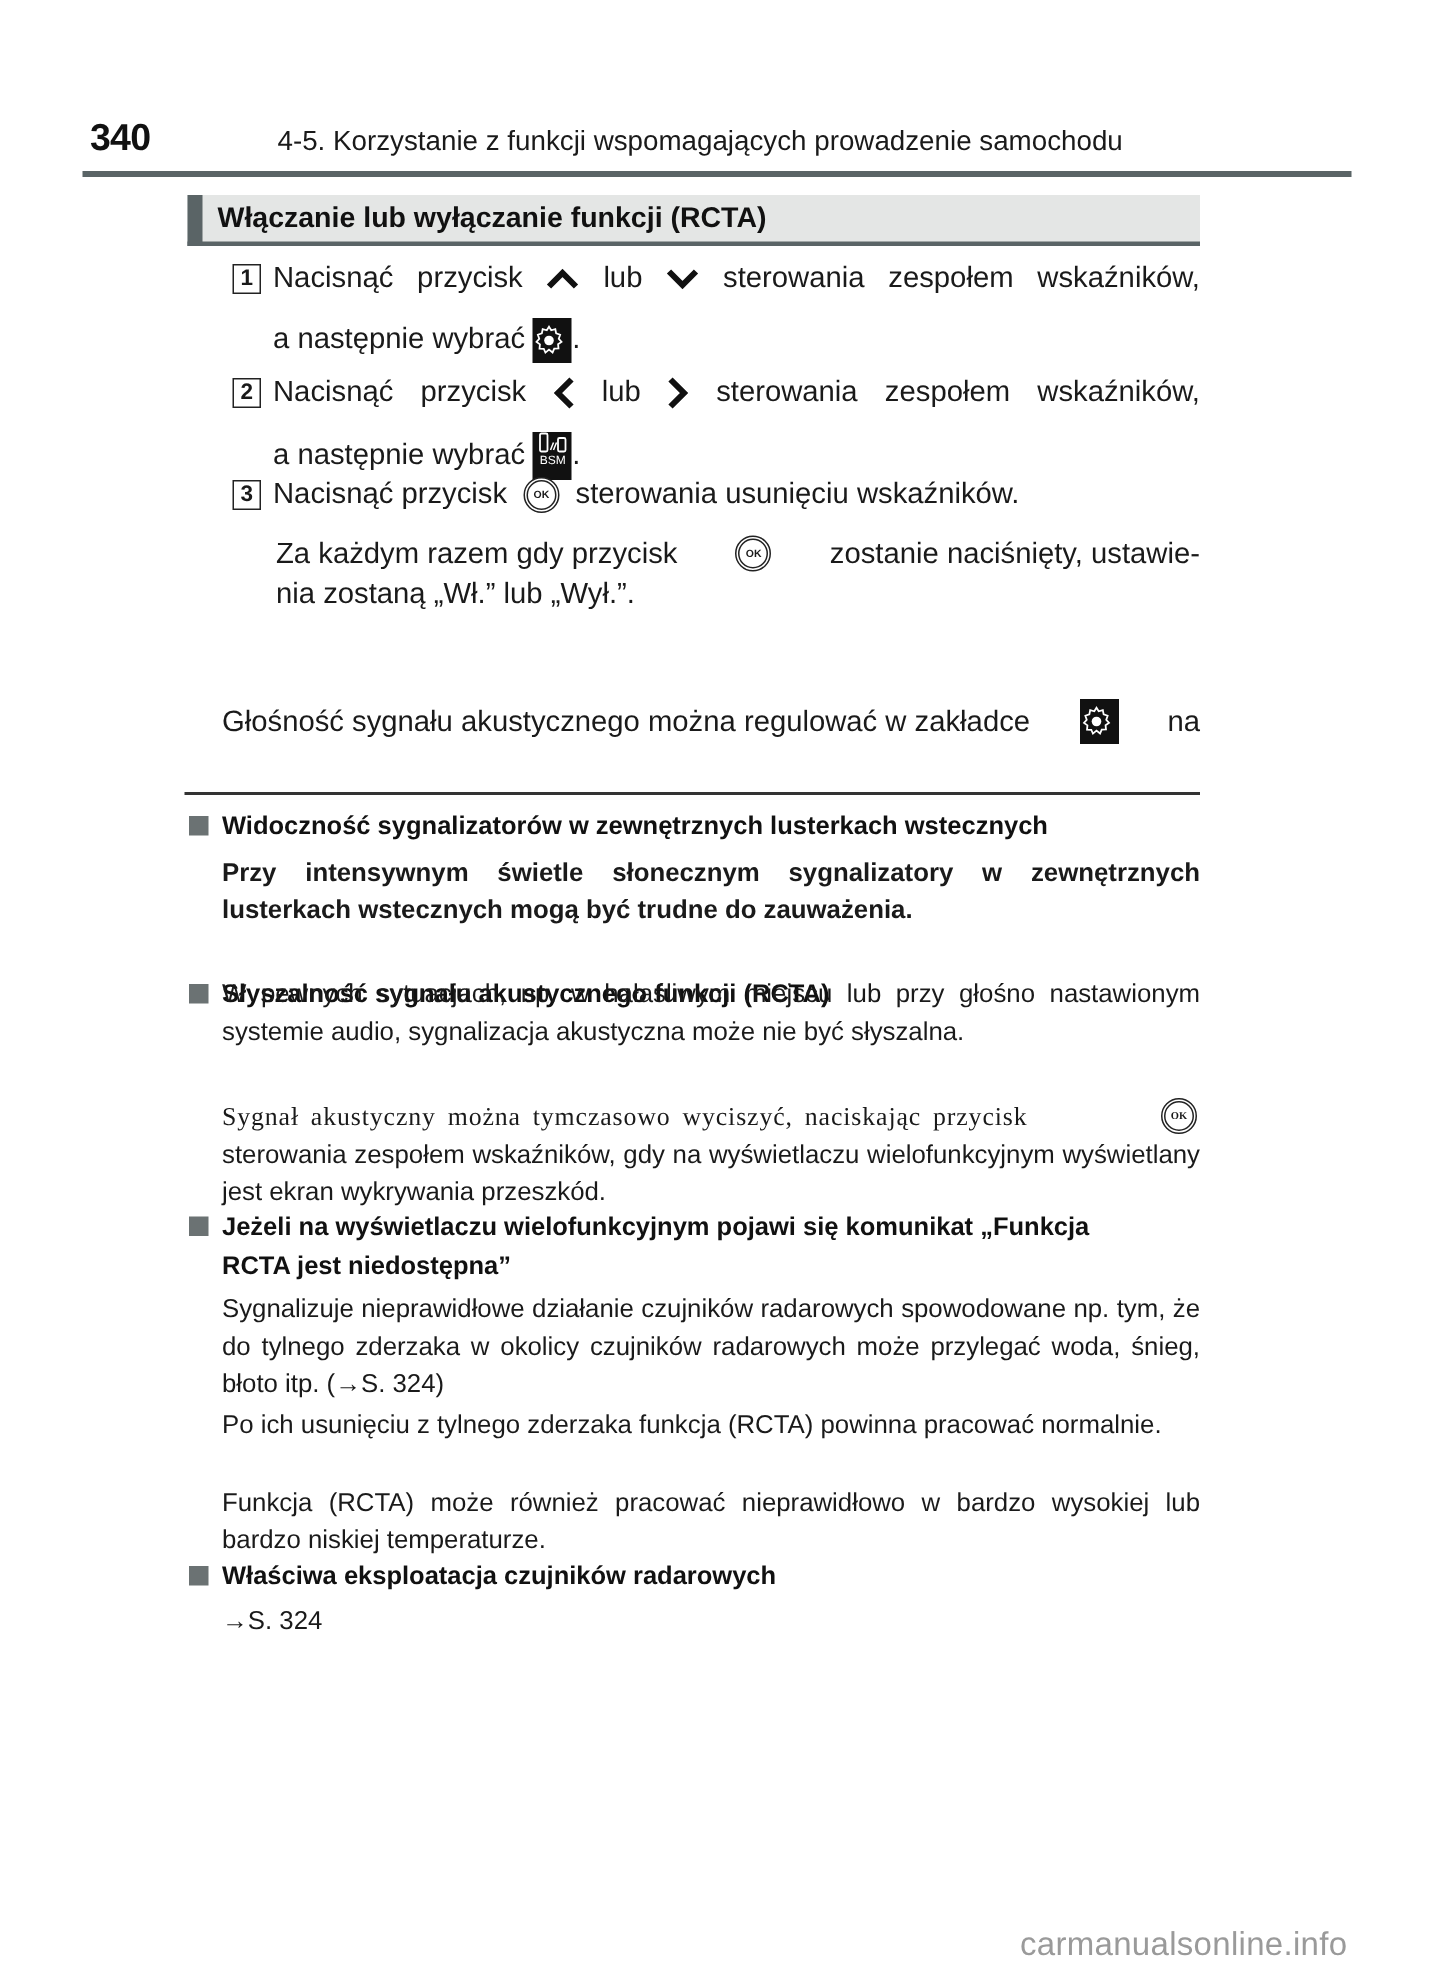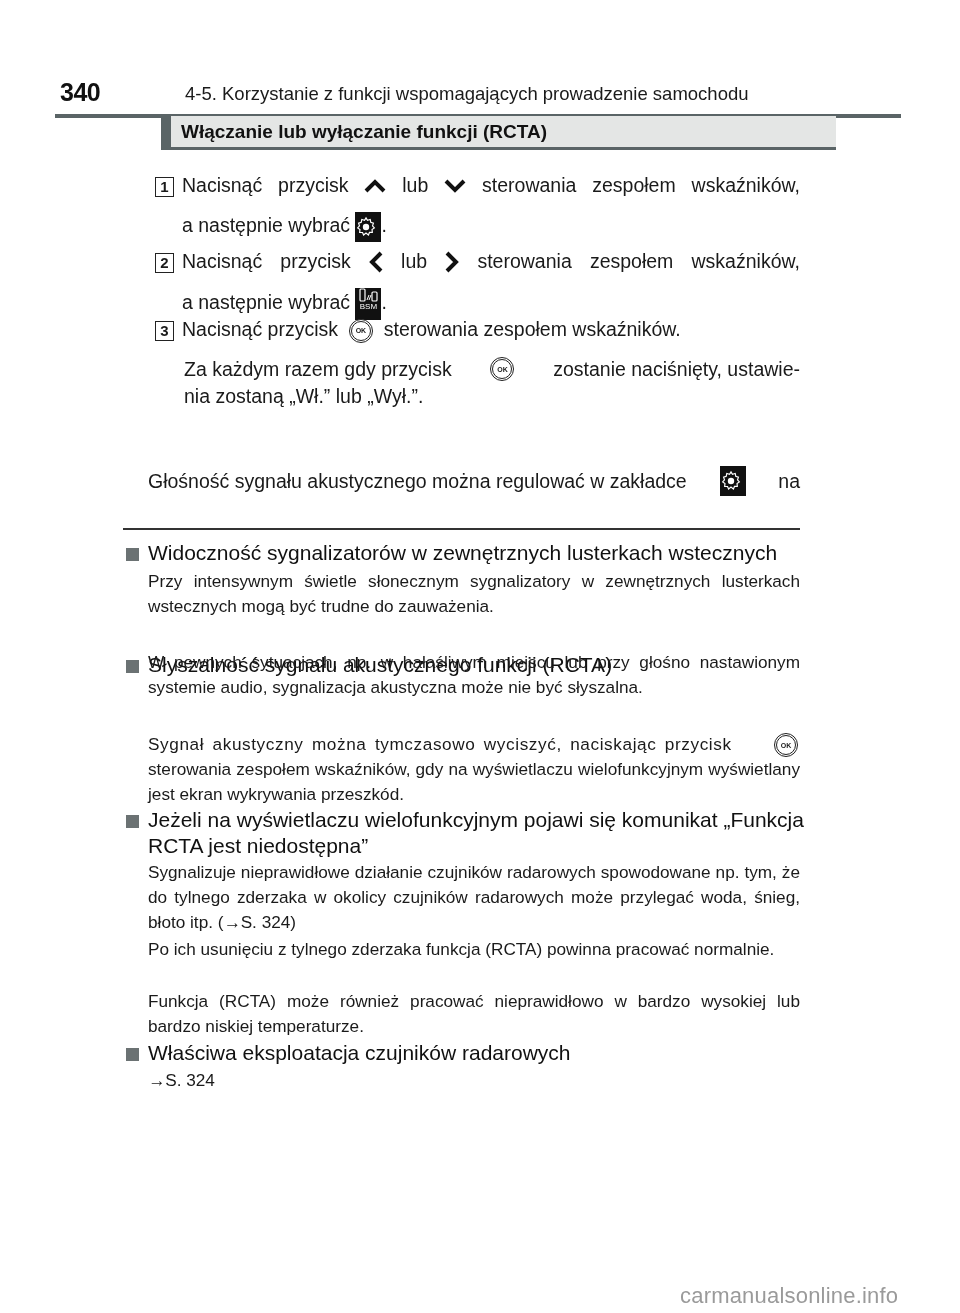--- a/index.html
+++ b/index.html
@@ -51,21 +51,21 @@
       width: 24px; height: 24px; border-radius: 50%; border: 3px double #222;
       font-size: 7px; font-weight: bold; vertical-align: middle; background: #fff;
     }
 
     .divider {
       position: absolute; left: 123px; top: 528px; width: 677px; height: 2px; background: #333;
     }
 
     
     .note-title {
-      position: absolute; left: 126px; font-weight: normal; font-size: 21px; white-space: nowrap;
+      position: absolute; left: 126px; font-weight: bold; font-size: 17px; white-space: nowrap;
       color: #111;
     }
     .note-title .sq {
       display: inline-block; width: 13px; height: 13px; background: #6b7273;
       margin-right: 9px; vertical-align: -1px;
     }
     .note-para {
       position: absolute; left: 148px; width: 652px; font-size: 17.2px; line-height: 25px;
       text-align: justify; color: #1a1a1a;
     }
@@ -79,21 +79,21 @@
 </head>
 <body>
 
 <div class="page">
 
   <div class="running-header">
     <span class="page-number" style="left:5px;">340</span>
     <span class="chapter-title" style="left:88px;">4-5. Korzystanie z funkcji wspomagających prowadzenie samochodu</span>
   </div>
 
-  <div class="section-header" style="top:116px;margin-left:36px;">
+  <div class="section-header" style="top:130px;">
     <span>Włączanie lub wyłączanie funkcji (RCTA)</span>
   </div>
 
   <div class="line justify" style="left:155px; top:174px; width:645px;">
     <span><span class="step-num">1</span><span>Nacisnąć</span></span>
     <span>przycisk</span>
     <span class="glyph">
       <svg width="22" height="14" viewBox="0 0 22 14">
           <polyline points="2,12 11,3 20,12" fill="none" stroke="#111" stroke-width="4"></polyline>
         </svg>
@@ -144,21 +144,21 @@
           <path d="M9 12 L11 7 M11 12 L13 7" stroke="#fff" stroke-width="1"></path>
           <rect x="14" y="4" width="5" height="9" rx="1" fill="none" stroke="#fff" stroke-width="1.2"></rect>
         </svg>
       <span style="color:#fff; font-size:8px; line-height:9px;">BSM</span>
     </span><span>.</span>
   </div>
 
   <div class="line" style="left:155px; top:318px;">
     <span class="step-num">3</span><span>Nacisnąć przycisk</span>
     &nbsp;<span class="ok-btn">OK</span>&nbsp;
-    <span>sterowania zespołem wskaźników.</span>
+    <span>sterowania usunięciu wskaźników.</span>
   </div>
 
   <div class="line justify" style="left:184px; top:357px; width:616px;">
     <span>Za każdym razem gdy przycisk</span>
     <span class="ok-btn">OK</span>
     <span>zostanie naciśnięty, ustawie-</span>
   </div>
   <div class="line" style="left:184px; top:385px;">nia zostaną „Wł.” lub „Wył.”.</div>
 
 
@@ -169,27 +169,27 @@
           <path d="M12 2l1.6 2.6 3-.8.6 3 2.9 1-1 2.9 2 2.3-2.5 1.7.3 3.1-3.1.1-1.2 2.8L12 18.6 9.4 20.8 8.2 18l-3.1-.1.3-3.1L2.9 13l2-2.3-1-2.9 2.9-1 .6-3 3 .8z" fill="#111" stroke="#fff" stroke-width="1.3"></path>
           <circle cx="12" cy="12" r="3.5" fill="#fff"></circle>
         </svg>
     </span>
     <span>na</span>
   </div>
 
   <div class="divider"></div>
 
   <div class="note-title" style="top:541px;"><span class="sq"></span><span>Widoczność sygnalizatorów w zewnętrznych lusterkach wstecznych</span></div>
-  <div class="note-para" style="top:569px;">Przy intensywnym świetle słonecznym sygnalizatory w zewnętrznych lusterkach wstecznych mogą być trudne do zauważenia.</div>
+  <div class="note-para" style="top:569px;font-weight:bold;">Przy intensywnym świetle słonecznym sygnalizatory w zewnętrznych lusterkach wstecznych mogą być trudne do zauważenia.</div>
 
   <div class="note-title" style="top:653px;"><span class="sq"></span><span>Słyszalność sygnału akustycznego funkcji (RCTA)</span></div>
   <div class="note-para" style="top:650px;">W pewnych sytuacjach, np. w hałaśliwym miejscu lub przy głośno nastawionym systemie audio, sygnalizacja akustyczna może nie być słyszalna.</div>
 
   <div class="note-para" style="top:732px;">
-    <span style="display:flex; justify-content:space-between; align-items:flex-end; width:652px;">
+    <span style="display:flex; justify-content:space-between; align-items:flex-start; width:652px;font-family:Liberation Serif, serif;">
       <span style="letter-spacing:0.6px; word-spacing:3px;">Sygnał akustyczny można tymczasowo wyciszyć, naciskając przycisk</span>
       <span class="ok-btn" style="margin-right:2px;">OK</span>
     </span>
     <span style="display:block;">sterowania zespołem wskaźników, gdy na wyświetlaczu wielofunkcyjnym wyświetlany jest ekran wykrywania przeszkód.</span>
   </div>
 
   <div class="note-title" style="top:808px;"><span class="sq"></span><span>Jeżeli na wyświetlaczu wielofunkcyjnym pojawi się komunikat „Funkcja</span></div>
   <div class="note-title" style="top:834px; left:148px;">RCTA jest niedostępna”</div>
   <div class="note-para" style="top:860px;">Sygnalizuje nieprawidłowe działanie czujników radarowych spowodowane np. tym, że do tylnego zderzaka w okolicy czujników radarowych może przylegać woda, śnieg, błoto itp. (→S. 324)</div>
   <div class="note-para" style="top:937px;">Po ich usunięciu z tylnego zderzaka funkcja (RCTA) powinna pracować normalnie.</div>

